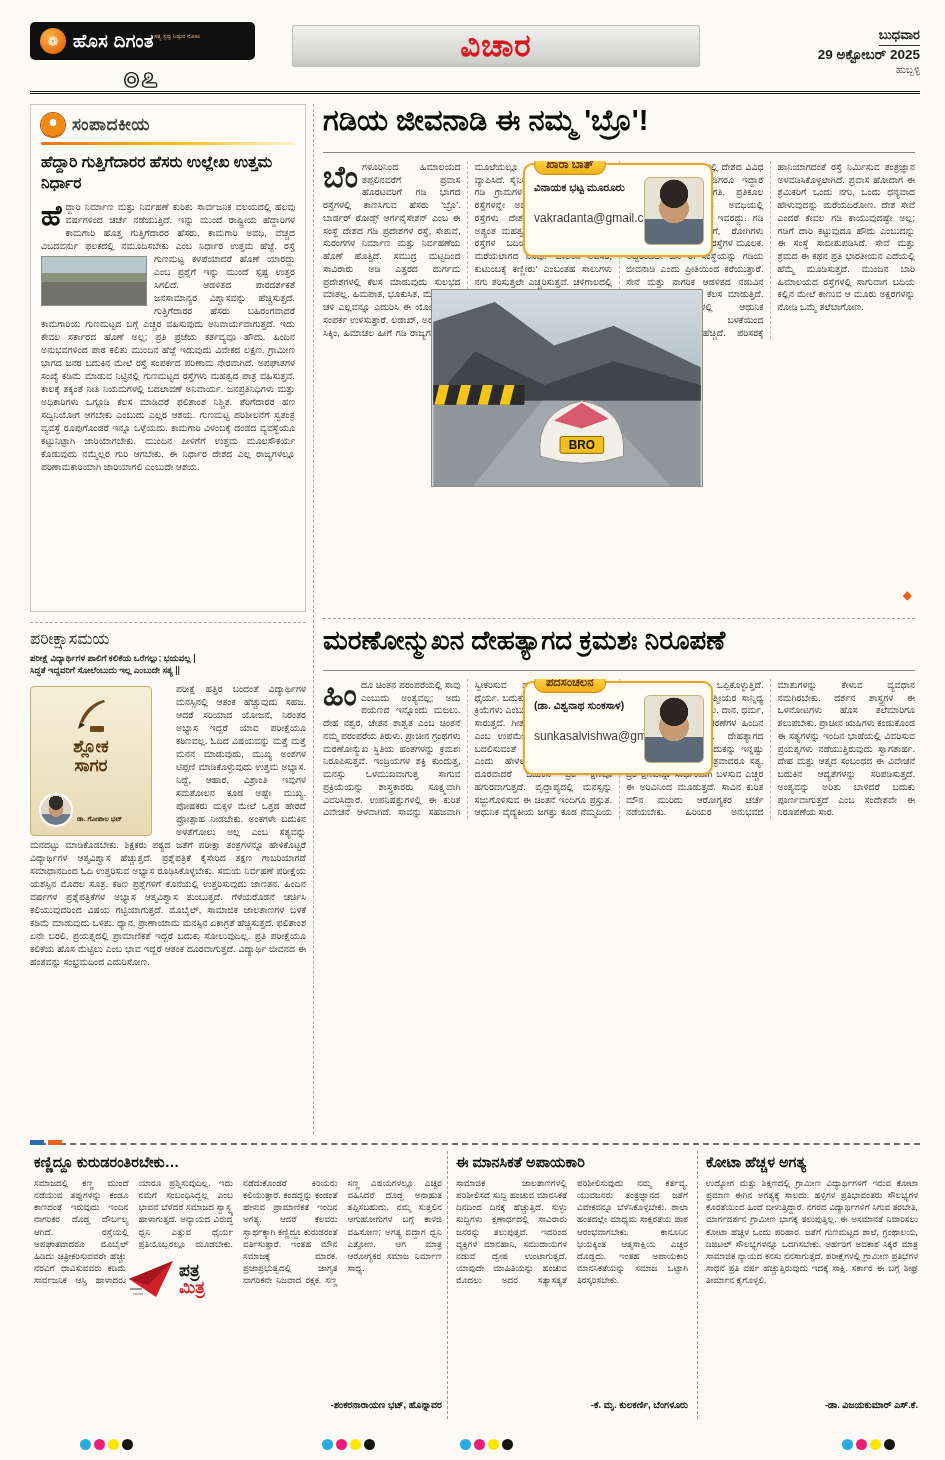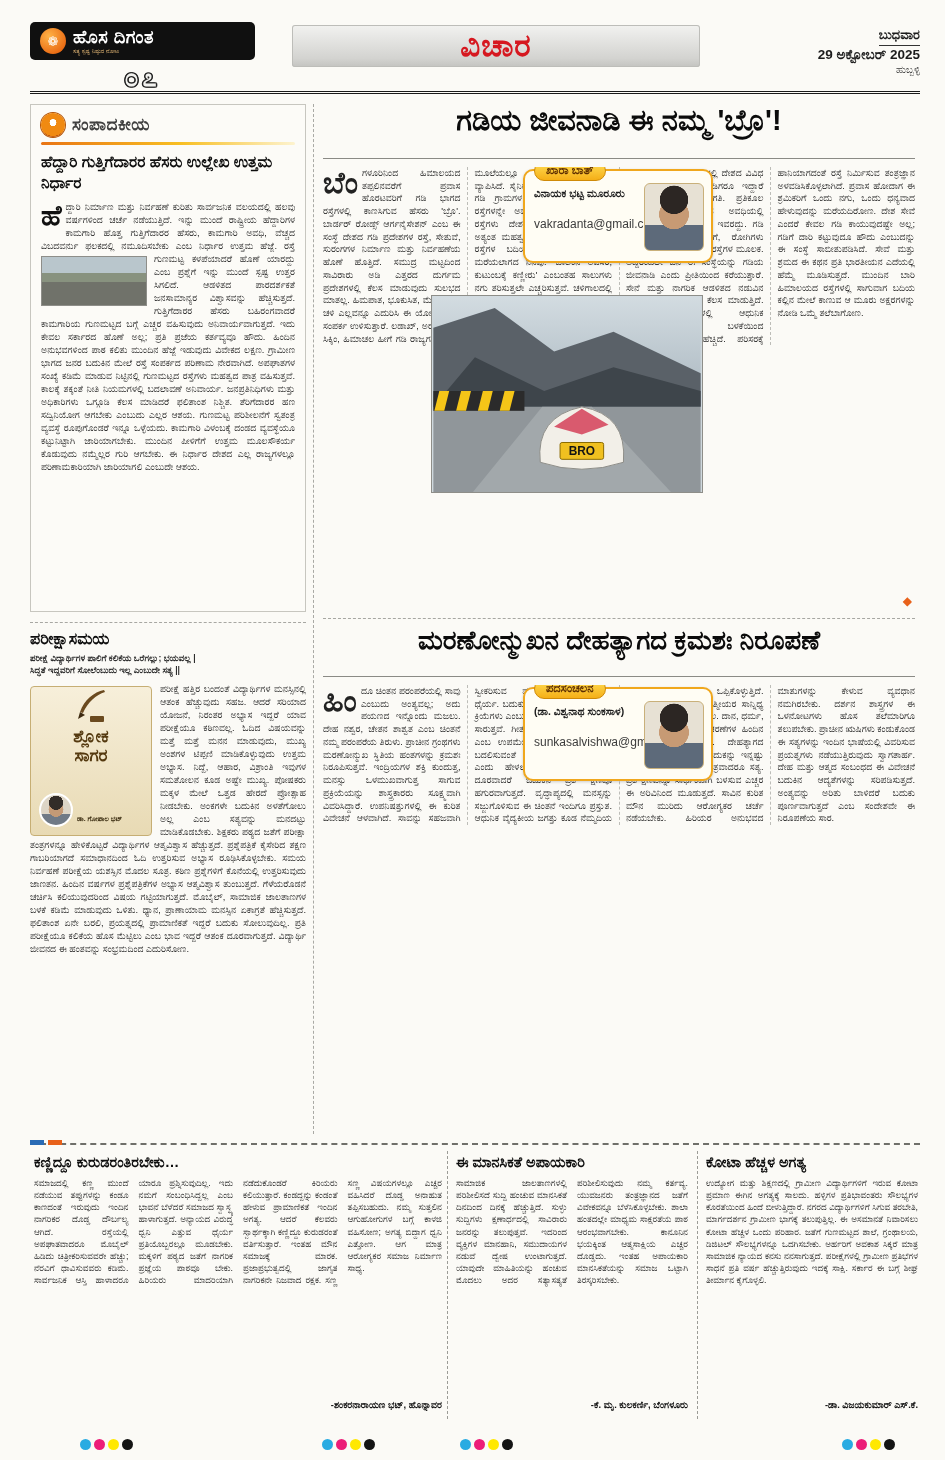--- a/index.html
+++ b/index.html
@@ -3,21 +3,21 @@
 <meta charset="utf-8">
 <style>
   *{margin:0;padding:0;box-sizing:border-box}
   html,body{width:945px;height:1460px}
   body{position:relative;background:#fbfaf6;font-family:"Liberation Sans","DejaVu Sans",sans-serif;color:#1c1c1c;overflow:hidden}
 
   
   .header{position:absolute;left:30px;right:25px;top:22px;height:72px;border-bottom:3px double #1a1a1a}
   .masthead{position:absolute;left:0;top:0;width:225px;height:38px;background:#101010;border-radius:5px;display:flex;align-items:center;gap:7px;padding:0 10px}
   .masthead-icon{width:26px;height:26px;border-radius:50%;background:radial-gradient(circle at 35% 32%,#ffb347,#e25303);color:#fff;display:flex;align-items:center;justify-content:center;font-size:13px;flex-shrink:0}
-  .masthead-txt{display:flex;flex-direction:column;line-height:1.05}
+  .masthead-txt{display:flex;flex-direction:row;line-height:1.05}
   .masthead-title{color:#fff;font-weight:bold;font-size:18px;letter-spacing:.5px}
   .masthead-tagline{color:#f2c27b;font-size:6px;margin-top:1px}
   .page-number{position:absolute;left:0;top:41px;width:225px;text-align:center;font-size:25px;font-weight:bold;color:#f2f2ef;letter-spacing:4px;
     text-shadow:-1.4px 0 #222,1.4px 0 #222,0 -1.4px #222,0 1.4px #222,-1px -1px #222,1px 1px #222,-1px 1px #222,1px -1px #222}
   .section-band{position:absolute;left:262px;top:3px;width:408px;height:42px;background:linear-gradient(180deg,#f2f2f0,#d3d3d0 80%,#c3c3c0);border-radius:3px;display:flex;align-items:center;justify-content:center;box-shadow:inset 0 0 0 1px #bdbdb9}
   .section-title{color:#d61820;font-size:31px;font-weight:bold;letter-spacing:1px}
   .dateline{position:absolute;right:0;top:2px;text-align:right;line-height:1.3}
   .date-day{display:inline-block;font-size:13px;font-weight:bold;border-bottom:1px solid #333;padding-bottom:1px}
   .date-date{font-size:13.5px;font-weight:bold}
   .date-edition{font-size:10px;color:#333}
@@ -29,37 +29,37 @@
   .ed-label{font-size:17px;font-weight:bold;color:#404040;letter-spacing:.5px}
   .ed-underline{height:3px;background:linear-gradient(90deg,#e97514,#f8bf23 55%,#fdf3cf);margin-bottom:7px;border-radius:2px}
   .ed-headline{font-size:15.5px;font-weight:bold;line-height:1.35;color:#0d0d0d;margin-bottom:7px}
   .ed-body{font-size:9.3px;line-height:1.4;text-align:justify;color:#222;height:392px;overflow:hidden}
   .dropcap{float:left;font-size:28px;line-height:.85;font-weight:bold;padding:3px 4px 0 0;color:#111}
   .ed-photo{float:left;width:106px;height:50px;margin:3px 7px 2px 0;border:1px solid #8e8e89;
     background:linear-gradient(180deg,#b9c6cc 0 34%,#88927f 34% 52%,#70726a 52% 100%),#70726a}
 
   
   .pariksha{position:absolute;left:30px;top:622px;width:276px;height:512px;border-top:1px dashed #a7a7a2;padding-top:7px;overflow:hidden}
-  .pk-title{font-size:16px;font-weight:bold;color:#0d0d0d;margin-bottom:4px}
+  .pk-title{font-size:16px;font-weight:normal;color:#0d0d0d;margin-bottom:4px}
   .pk-standfirst{font-size:8.6px;font-weight:bold;color:#2d2d2d;line-height:1.45;margin-bottom:6px}
   .pk-body{font-size:9.3px;line-height:1.4;text-align:justify;color:#222;height:438px;overflow:hidden}
-  .sloka-box{float:left;width:122px;height:150px;margin:3px 8px 3px 0;background:linear-gradient(180deg,#f7efda,#e8dab4);border:1px solid #c6ae74;border-radius:4px;position:relative;text-align:center;padding-top:1px;overflow:hidden}
+  .sloka-box{float:left;width:122px;height:150px;margin:3px 24px 3px 0;background:linear-gradient(180deg,#f7efda,#e8dab4);border:1px solid #c6ae74;border-radius:4px;position:relative;text-align:center;padding-top:11px;overflow:hidden}
   .sloka-title{font-size:17px;font-weight:bold;color:#54390f;line-height:1.1}
   .sloka-photo{position:absolute;left:8px;bottom:8px;width:34px;height:34px;border-radius:50%;border:2px solid #fff;
     background:radial-gradient(circle at 50% 26%,#322c28 0 26%,transparent 27%),radial-gradient(circle at 50% 48%,#c49a76 0 34%,transparent 35%),linear-gradient(180deg,#ddd5c6 0 62%,#707a86 62%)}
   .sloka-author{position:absolute;left:46px;bottom:12px;font-size:6.8px;color:#3a2c10;text-align:left;font-weight:bold;line-height:1.2}
 
   
   .vsep-main{position:absolute;left:313px;top:104px;height:1030px;border-left:1px dashed #a9a9a4}
 
   
   .article{position:absolute;left:323px;width:592px}
   .article1{top:104px;height:508px}
   .article2{top:618px;height:516px;border-top:1px dashed #a7a7a2;padding-top:6px}
-  .art-headline{text-align:center;font-weight:bold;color:#0b0b0b;padding-bottom:20px;border-bottom:1px solid #8a8a85}
+  .art-headline{text-align:left;font-weight:bold;color:#0b0b0b;padding-bottom:14px;border-bottom:1px solid #8a8a85}
   .a1-h{font-size:29px}
   .a2-h{font-size:26px}
   .art-body{position:relative;margin-top:8px;height:444px;column-count:4;column-gap:14px;column-rule:1px dashed #bdbdb8;font-size:9.3px;line-height:1.37;text-align:justify;color:#222;overflow:hidden}
   .a1-dropcap,.a2-dropcap{float:left;font-size:30px;line-height:.85;font-weight:bold;padding:3px 4px 0 0}
 
   .author-card{position:absolute;left:200px;top:2px;width:190px;height:94px;background:#fffdf4;border:2px solid #f0a71c;border-radius:10px;box-shadow:0 1px 3px rgba(0,0,0,.18);z-index:5;display:flex;gap:6px;padding:12px 7px 6px 9px}
   .card-label{position:absolute;top:-10px;left:9px;background:linear-gradient(180deg,#ffdd55,#f5af17);border:1px solid #cf8a08;border-radius:10px;padding:1px 11px;font-size:11.5px;font-weight:bold;color:#5c2d00;white-space:nowrap}
   .card-left{flex:1;min-width:0;padding-top:4px}
   .card-name{font-size:10.5px;font-weight:bold;color:#1d1d1d;line-height:1.25}
   .card-email{font-size:12px;color:#3c3c3c;margin-top:16px}
@@ -218,20 +218,32 @@
 </div>
 
 <div class="letters">
   <div class="tick tick-blue"></div>
   <div class="tick tick-orange"></div>
 
   <div class="letter letter1">
     <div class="l-headline">ಕಣ್ಣಿದ್ದೂ ಕುರುಡರಂತಿರಬೇಕು…</div>
     <div class="l-body l1-body">
       <span>ಸಮಾಜದಲ್ಲಿ ಕಣ್ಣ ಮುಂದೆ ನಡೆಯುವ ತಪ್ಪುಗಳನ್ನು ಕಂಡೂ ಕಾಣದಂತೆ ಇರುವುದು ಇಂದಿನ ನಾಗರಿಕರ ದೊಡ್ಡ ದೌರ್ಬಲ್ಯ ಆಗಿದೆ. ರಸ್ತೆಯಲ್ಲಿ ಅಪಘಾತವಾದರೂ ಮೊಬೈಲ್ ಹಿಡಿದು ಚಿತ್ರೀಕರಿಸುವವರೇ ಹೆಚ್ಚು; ನೆರವಿಗೆ ಧಾವಿಸುವವರು ಕಡಿಮೆ. ಸಾರ್ವಜನಿಕ ಆಸ್ತಿ ಹಾಳಾದರೂ ಯಾರೂ ಪ್ರಶ್ನಿಸುವುದಿಲ್ಲ. ಇದು ನಮಗೆ ಸಂಬಂಧಿಸಿದ್ದಲ್ಲ ಎಂಬ ಭಾವನೆ ಬೆಳೆದರೆ ಸಮಾಜದ ಸ್ವಾಸ್ಥ್ಯ ಹಾಳಾಗುತ್ತದೆ. ಅನ್ಯಾಯದ ವಿರುದ್ಧ ಧ್ವನಿ ಎತ್ತುವ ಧೈರ್ಯ ಪ್ರತಿಯೊಬ್ಬರಲ್ಲೂ ಮೂಡಬೇಕು. ಮಕ್ಕಳಿಗೆ ಪಠ್ಯದ ಜತೆಗೆ ನಾಗರಿಕ ಪ್ರಜ್ಞೆಯ ಪಾಠವೂ ಬೇಕು. ಹಿರಿಯರು ಮಾದರಿಯಾಗಿ ನಡೆದುಕೊಂಡರೆ ಕಿರಿಯರು ಕಲಿಯುತ್ತಾರೆ. ಕಂಡದ್ದನ್ನು ಕಂಡಂತೆ ಹೇಳುವ ಪ್ರಾಮಾಣಿಕತೆ ಇಂದಿನ ಅಗತ್ಯ. ಆದರೆ ಕೆಲವರು ಸ್ವಾರ್ಥಕ್ಕಾಗಿ ಕಣ್ಣಿದ್ದೂ ಕುರುಡರಂತೆ ವರ್ತಿಸುತ್ತಾರೆ. ಇಂತಹ ಮೌನ ಸಮಾಜಕ್ಕೆ ಮಾರಕ. ಪ್ರಜಾಪ್ರಭುತ್ವದಲ್ಲಿ ಜಾಗೃತ ನಾಗರಿಕನೇ ನಿಜವಾದ ರಕ್ಷಕ. ಸಣ್ಣ ಸಣ್ಣ ವಿಷಯಗಳಲ್ಲೂ ಎಚ್ಚರ ವಹಿಸಿದರೆ ದೊಡ್ಡ ಅನಾಹುತ ತಪ್ಪಿಸಬಹುದು. ನಮ್ಮ ಸುತ್ತಲಿನ ಆಗುಹೋಗುಗಳ ಬಗ್ಗೆ ಕಾಳಜಿ ವಹಿಸೋಣ; ಅಗತ್ಯ ಬಿದ್ದಾಗ ಧ್ವನಿ ಎತ್ತೋಣ. ಆಗ ಮಾತ್ರ ಆರೋಗ್ಯಕರ ಸಮಾಜ ನಿರ್ಮಾಣ ಸಾಧ್ಯ.</span>
+      <div class="patramitra">
+        <svg width="46" height="40" viewBox="0 0 46 40">
+          <polygon points="1,20 45,2 28,38" fill="#d1202a"></polygon>
+          <polygon points="1,20 45,2 20,26" fill="#a5161e"></polygon>
+          <line x1="2" y1="30" x2="14" y2="30" stroke="#9a9a96" stroke-width="2"></line>
+          <line x1="5" y1="35" x2="15" y2="35" stroke="#c0c0bb" stroke-width="2"></line>
+        </svg>
+        <span class="pm-text">
+          <span class="pm-line1">ಪತ್ರ</span>
+          <span class="pm-line2">ಮಿತ್ರ</span>
+        </span>
+      </div>
     </div>
     <div class="l-sign">-ಶಂಕರನಾರಾಯಣ ಭಟ್, ಹೊನ್ನಾವರ</div>
   </div>
 
   <div class="lsep lsep1"></div>
 
   <div class="letter letter2">
     <div class="l-headline l-center">ಈ ಮಾನಸಿಕತೆ ಅಪಾಯಕಾರಿ</div>
     <div class="l-body l2-body">
       <span>ಸಾಮಾಜಿಕ ಜಾಲತಾಣಗಳಲ್ಲಿ ಪರಿಶೀಲಿಸದೆ ಸುದ್ದಿ ಹಂಚುವ ಮಾನಸಿಕತೆ ದಿನದಿಂದ ದಿನಕ್ಕೆ ಹೆಚ್ಚುತ್ತಿದೆ. ಸುಳ್ಳು ಸುದ್ದಿಗಳು ಕ್ಷಣಾರ್ಧದಲ್ಲಿ ಸಾವಿರಾರು ಜನರನ್ನು ತಲುಪುತ್ತವೆ. ಇದರಿಂದ ವ್ಯಕ್ತಿಗಳ ಮಾನಹಾನಿ, ಸಮುದಾಯಗಳ ನಡುವೆ ದ್ವೇಷ ಉಂಟಾಗುತ್ತದೆ. ಯಾವುದೇ ಮಾಹಿತಿಯನ್ನು ಹಂಚುವ ಮೊದಲು ಅದರ ಸತ್ಯಾಸತ್ಯತೆ ಪರಿಶೀಲಿಸುವುದು ನಮ್ಮ ಕರ್ತವ್ಯ. ಯುವಜನರು ತಂತ್ರಜ್ಞಾನದ ಜತೆಗೆ ವಿವೇಕವನ್ನೂ ಬೆಳೆಸಿಕೊಳ್ಳಬೇಕು. ಶಾಲಾ ಹಂತದಲ್ಲೇ ಮಾಧ್ಯಮ ಸಾಕ್ಷರತೆಯ ಪಾಠ ಆರಂಭವಾಗಬೇಕು. ಕಾನೂನಿನ ಭಯಕ್ಕಿಂತ ಆತ್ಮಸಾಕ್ಷಿಯ ಎಚ್ಚರ ದೊಡ್ಡದು. ಇಂತಹ ಅಪಾಯಕಾರಿ ಮಾನಸಿಕತೆಯನ್ನು ಸಮಾಜ ಒಟ್ಟಾಗಿ ತಿರಸ್ಕರಿಸಬೇಕು.</span>

